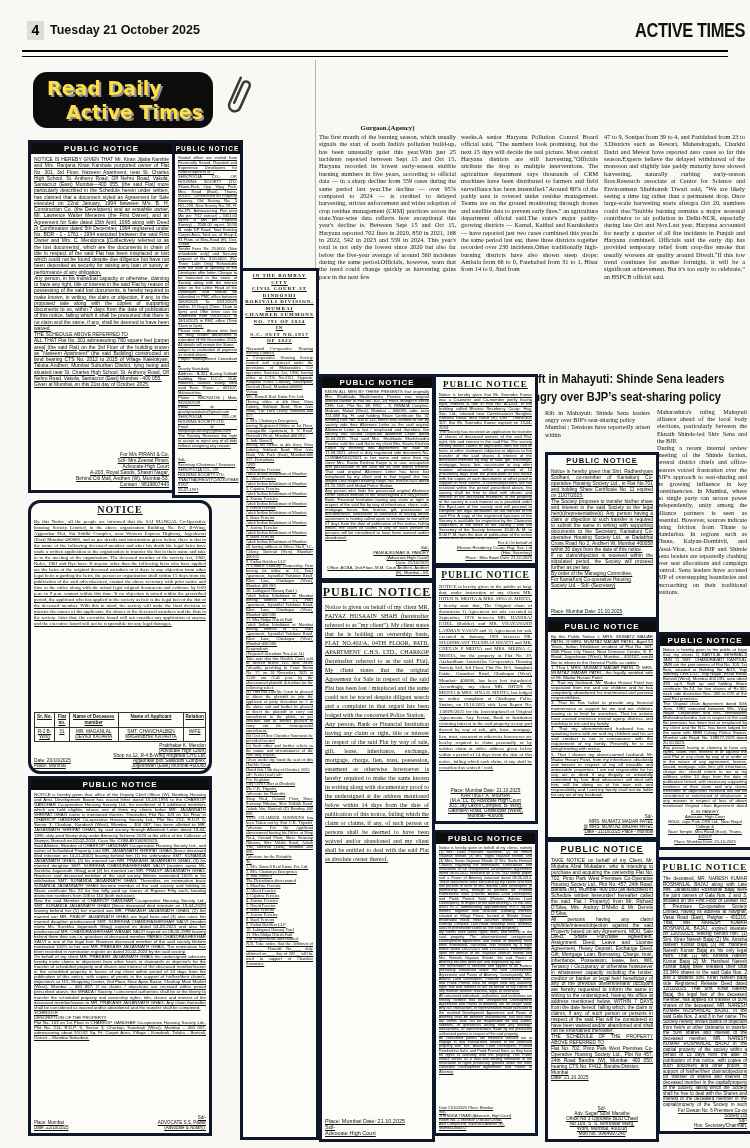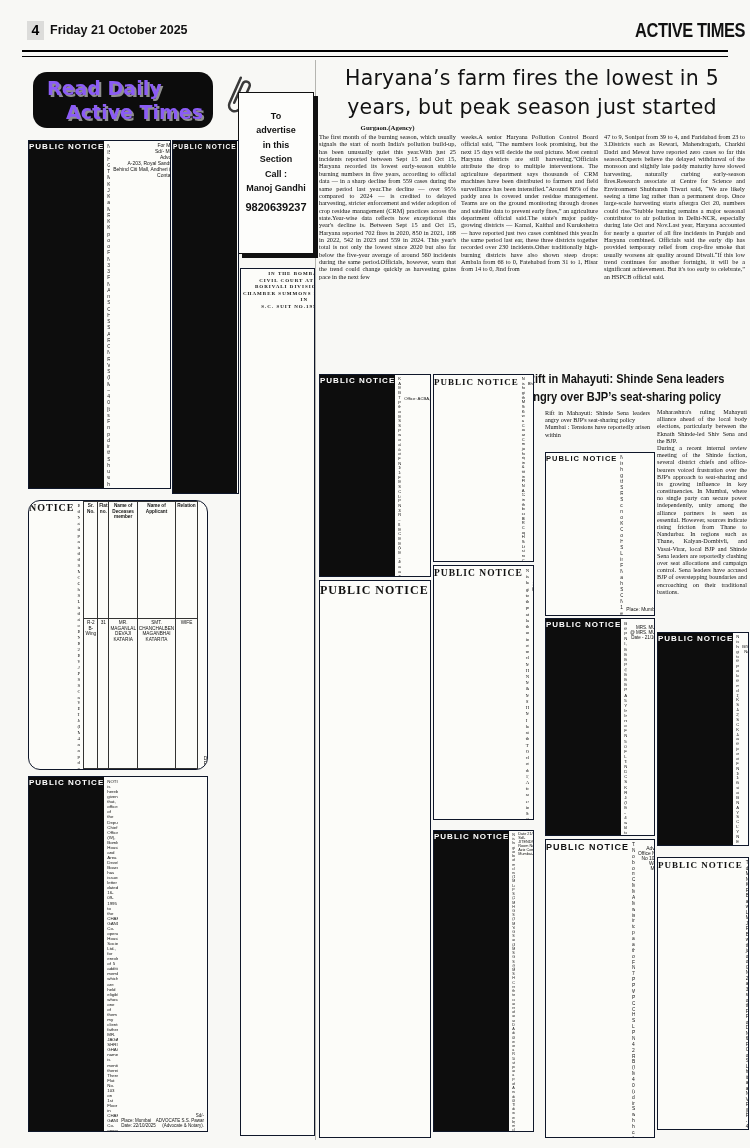--- a/index.html
+++ b/index.html
@@ -11,31 +11,31 @@
            font:bold 14px/19px "Liberation Sans",sans-serif;text-align:center;}
   #issuedate{left:50px;top:23px;font:bold 12.5px "Liberation Sans",sans-serif;}
   #sectiontitle{left:0;top:10px;width:750px;text-align:center;
            font:bold 27px "Liberation Serif",serif;letter-spacing:.5px;}
   #masthead{right:5px;top:19px;font:900 20px "Liberation Sans",sans-serif;letter-spacing:-.5px;
            transform:scaleX(.82);transform-origin:right center;}
   #toprule{left:22px;top:50px;width:706px;height:4px;border-top:2.5px solid #000;border-bottom:1px solid #000;}
   #vrule{left:315px;top:60px;width:1px;height:1080px;background:#b5b5b0;}
   
   #promo{left:33px;top:72px;width:180px;height:56px;background:#0c0c0c;border-radius:14px;
-         color:#8b5cf6;font:bold 19px "DejaVu Sans",sans-serif;}
+         color:#fde047;font:bold 19px "DejaVu Sans",sans-serif;}
   #promo .l1{position:absolute;left:14px;top:5px;text-shadow:2px 2px 0 #8f8f8f;}
   #promo .l2{position:absolute;right:10px;bottom:5px;text-shadow:2px 2px 0 #8f8f8f;}
   
   #adv{left:238px;top:92px;width:74px;height:160px;background:#fdfdfb;border:1.5px solid #111;
        box-shadow:4px 4px 0 #111;text-align:center;}
   #adv .txt{margin-top:16px;font:bold 9px/1.6 "Liberation Sans",sans-serif;white-space:pre-line;}
   #adv .ph{margin-top:6px;font:bold 11px "Liberation Sans",sans-serif;}
   #clip{left:224px;top:74px;width:30px;height:44px;transform:rotate(24deg);}
   
-  .nbox{background:#fcfcf9;border:1px solid #0f172a;display:flex;flex-direction:row;overflow:hidden;}
+  .nbox{background:#fcfcf9;border:3px solid #0f172a;display:flex;flex-direction:column;overflow:hidden;text-decoration:underline;}
   .nbar{background:#0d0d0d;color:#fff;text-align:center;flex:none;
         font:bold 8px/11px "Liberation Sans",sans-serif;letter-spacing:1px;}
   .nser{text-align:center;flex:none;font:bold 10px/14px "Liberation Serif",serif;letter-spacing:1px;}
   .nbody{flex:1 1 auto;overflow:hidden;padding:2px 3px;text-align:justify;white-space:pre-line;
          font-family:"Liberation Sans",sans-serif;}
   .nsig{flex:none;padding:1px 3px 3px;white-space:pre-line;font-family:"Liberation Sans",sans-serif;}
   .sigrow{display:flex;justify-content:space-between;align-items:flex-end;}
   .ctr{text-align:center;}
   .rgt{text-align:right;}
   
@@ -55,44 +55,34 @@
   table.sm th,table.sm td{border:.6px solid #333;font:4.7px/1.2 "Liberation Sans",sans-serif;
           padding:1px;text-align:center;vertical-align:top;}
   table.sm th{font-weight:bold;}
 </style>
 </head>
 <body>
 
 <div id="page">
 
   <div class="abs" id="pagenum">4</div>
-  <div class="abs" id="issuedate">Friday 21 October 2025</div>
+  <div class="abs" id="issuedate">Tuesday 21 October 2025</div>
   <div class="abs" id="masthead">ACTIVE TIMES</div>
   <div class="abs" id="toprule"></div>
   <div class="abs" id="vrule"></div>
 
   <div class="abs" id="promo">
     <div class="l1">Read Daily</div>
     <div class="l2">Active Times</div>
   </div>
 
   <svg class="abs" id="clip" viewBox="0 0 24 38" width="30" height="44">
     <path d="M7 4 v24 a5 5 0 0 0 10 0 V8 a3.2 3.2 0 0 0 -6.4 0 v18" fill="none" stroke="#3a3a3a" stroke-width="2.2" stroke-linecap="round"></path>
   </svg>
-  <div class="abs" id="adv">
-    <div class="txt">To
-advertise
-in this
-Section
-Call :
-Manoj Gandhi</div>
-    <div class="ph">9820639237</div>
-  </div>
-
-  <div class="abs" id="h-head">Haryana’s farm fires the lowest in 5 years, but peak season just started</div>
+
   <div class="abs" id="h-date">Gurgaon.(Agency)</div>
   <div class="abs hcol" id="h-c1">The first month of the burning season, which usually signals the start of north India's pollution build-up, has been unusually quiet this year.With just 25 incidents reported between Sept 15 and Oct 15, Haryana recorded its lowest early-season stubble burning numbers in five years, according to official data — in a sharp decline from 559 cases during the same period last year.The decline — over 95% compared to 2024 — is credited to delayed harvesting, stricter enforcement and wider adoption of crop residue management (CRM) practices across the state.Year-wise data reflects how exceptional this year's decline is. Between Sept 15 and Oct 15, Haryana reported 702 fires in 2020, 850 in 2021, 168 in 2022, 542 in 2023 and 559 in 2024. This year's total is not only the lowest since 2020 but also far below the five-year average of around 560 incidents during the same period.Officials, however, warn that the trend could change quickly as harvesting gains pace in the next few</div>
   <div class="abs hcol" id="h-c2">weeks.A senior Haryana Pollution Control Board official said, “The numbers look promising, but the next 15 days will decide the real picture. Most central Haryana districts are still harvesting.”Officials attribute the drop to multiple interventions. The agriculture department says thousands of CRM machines have been distributed to farmers and field surveillance has been intensified.“Around 80% of the paddy area is covered under residue management. Teams are on the ground monitoring through drones and satellite data to prevent early fires,” an agriculture department official said.The state's major paddy-growing districts — Karnal, Kaithal and Kurukshetra — have reported just two cases combined this year.In the same period last ear, these three districts together recorded over 230 incidents.Other traditionally high-burning districts have also shown steep drops: Ambala from 66 to 0, Fatehabad from 31 to 1, Hisar from 14 to 0, Jind from</div>
   <div class="abs hcol" id="h-c3">47 to 9, Sonipat from 39 to 4, and Faridabad from 23 to 3.Districts such as Rewari, Mahendragarh, Charkhi Dadri and Mewat have reported zero cases so far this season.Experts believe the delayed withdrawal of the monsoon and slightly late paddy maturity have slowed harvesting, naturally curbing early-season fires.Research associate at Centre for Science and Environment Shubhansh Tiwari said, “We are likely seeing a time lag rather than a permanent drop. Once large-scale harvesting starts aftergra Oct 20, numbers could rise.”Stubble burning remains a major seasonal contributor to air pollution in Delhi-NCR, especially during late Oct and Nov.Last year, Haryana accounted for nearly a quarter of all fire incidents in Punjab and Haryana combined. Officials said the early dip has provided temporary relief from crop-fire smoke that usually worsens air quality around Diwali.“If this low trend continues for another fortnight, it will be a significant achievement. But it's too early to celebrate,” an HSPCB official said.</div>
 
   <div class="abs m-head" style="top:371px;">Rift in Mahayuti: Shinde Sena leaders</div>
   <div class="abs m-head" style="top:389px;">angry over BJP’s seat-sharing policy</div>
   <div class="abs mcol" style="left:545px;top:409px;width:105px;height:42px;">Rift in Mahayuti: Shinde Sena leaders angry over BJP's seat-sharing policy
 Mumbai : Tensions have reportedly arisen within</div>
   <div class="abs mcol" style="left:657px;top:408px;width:90px;height:220px;">Maharashtra's ruling Mahayuti alliance ahead of the local body elections, particularly between the Eknath Shinde-led Shiv Sena and the BJP.

